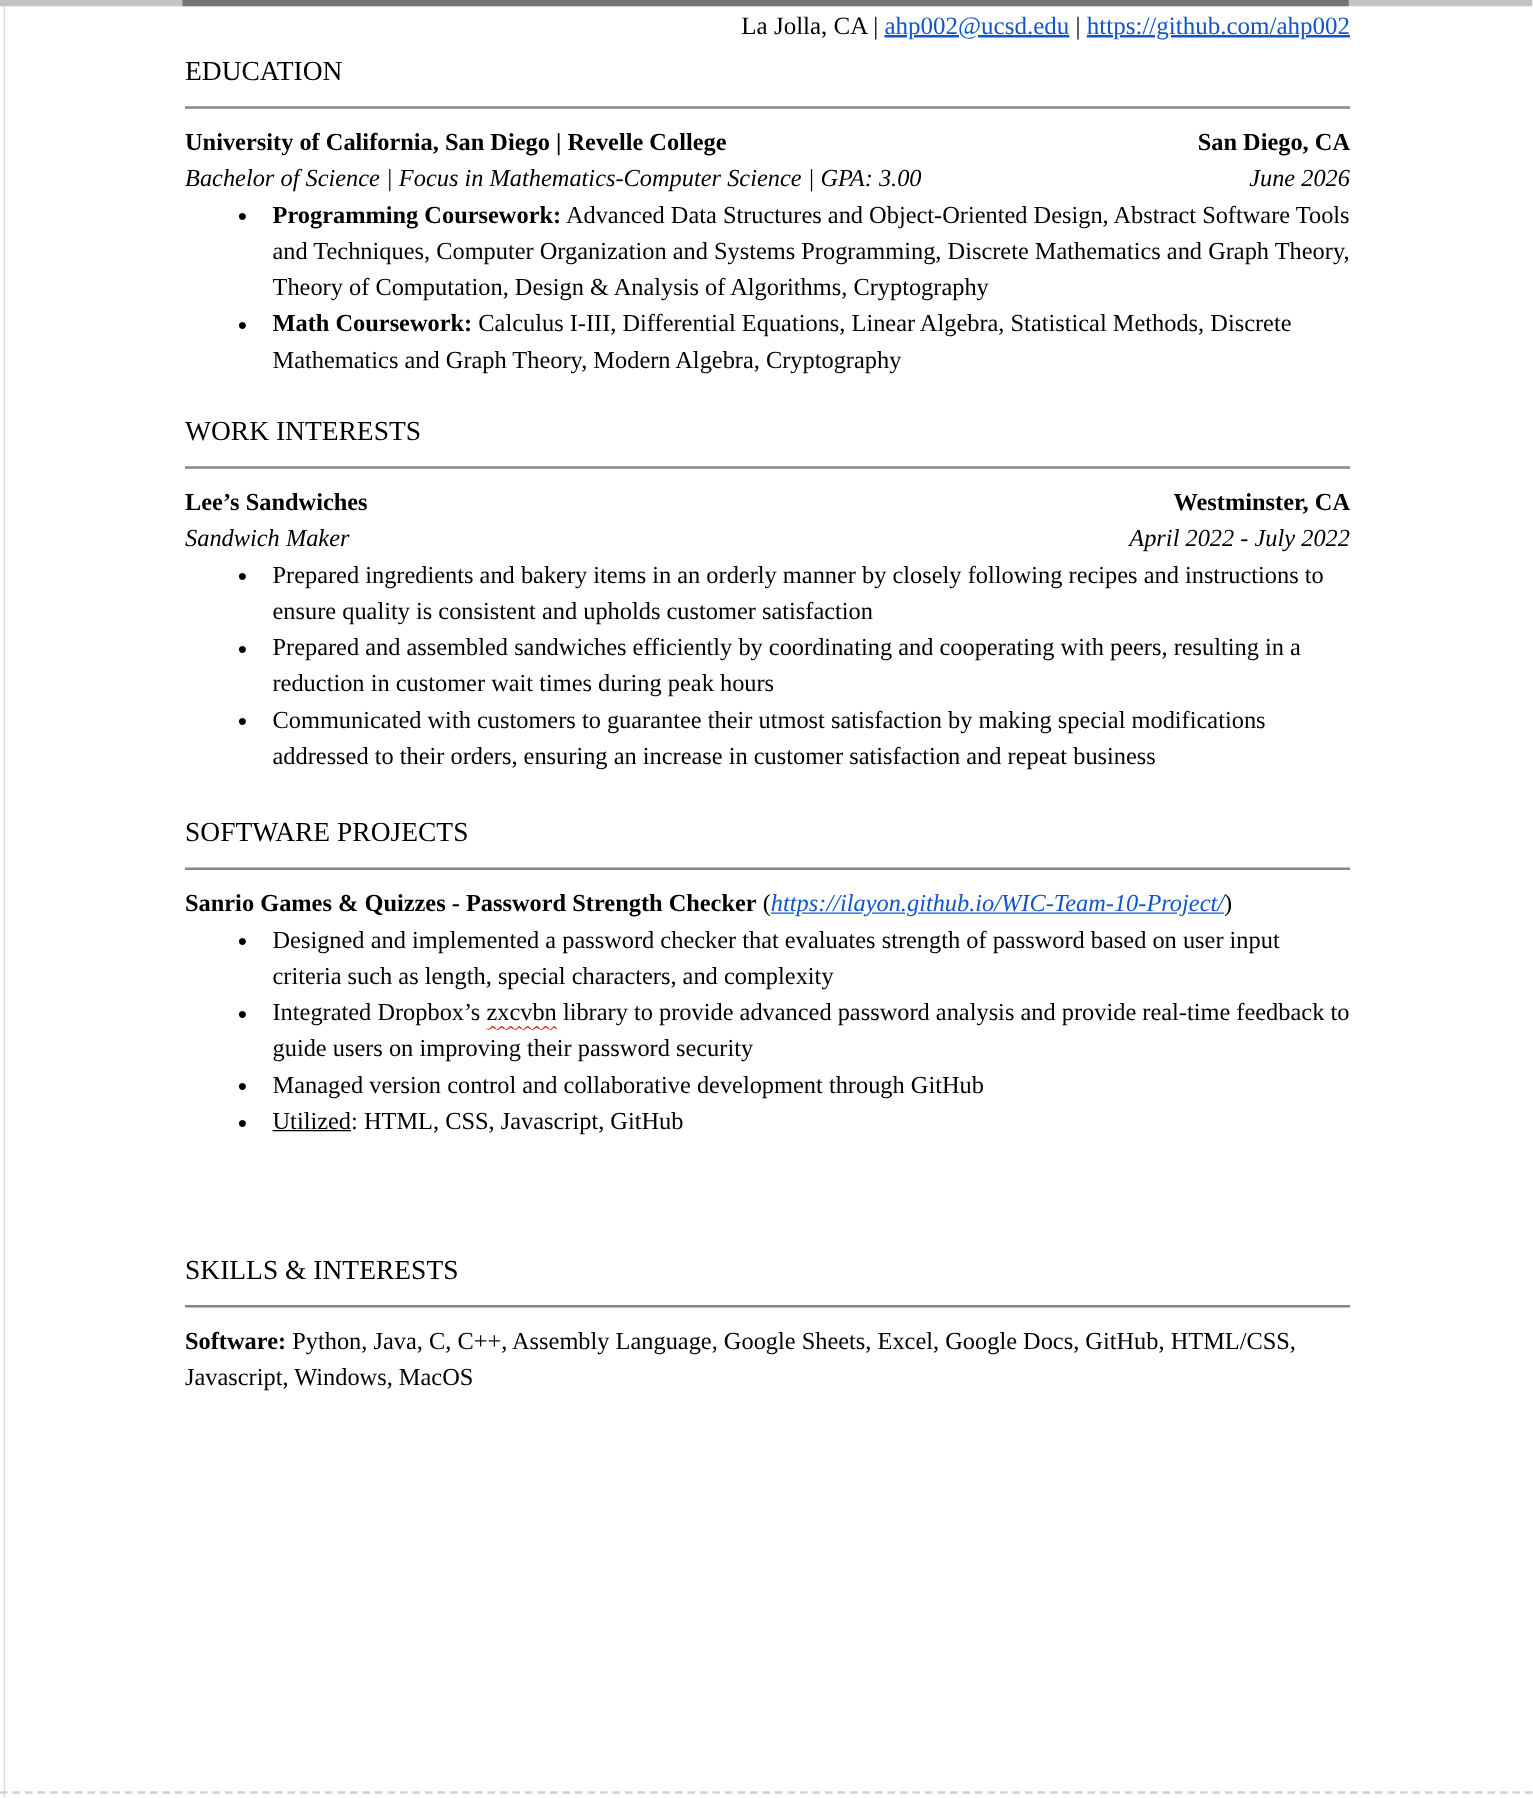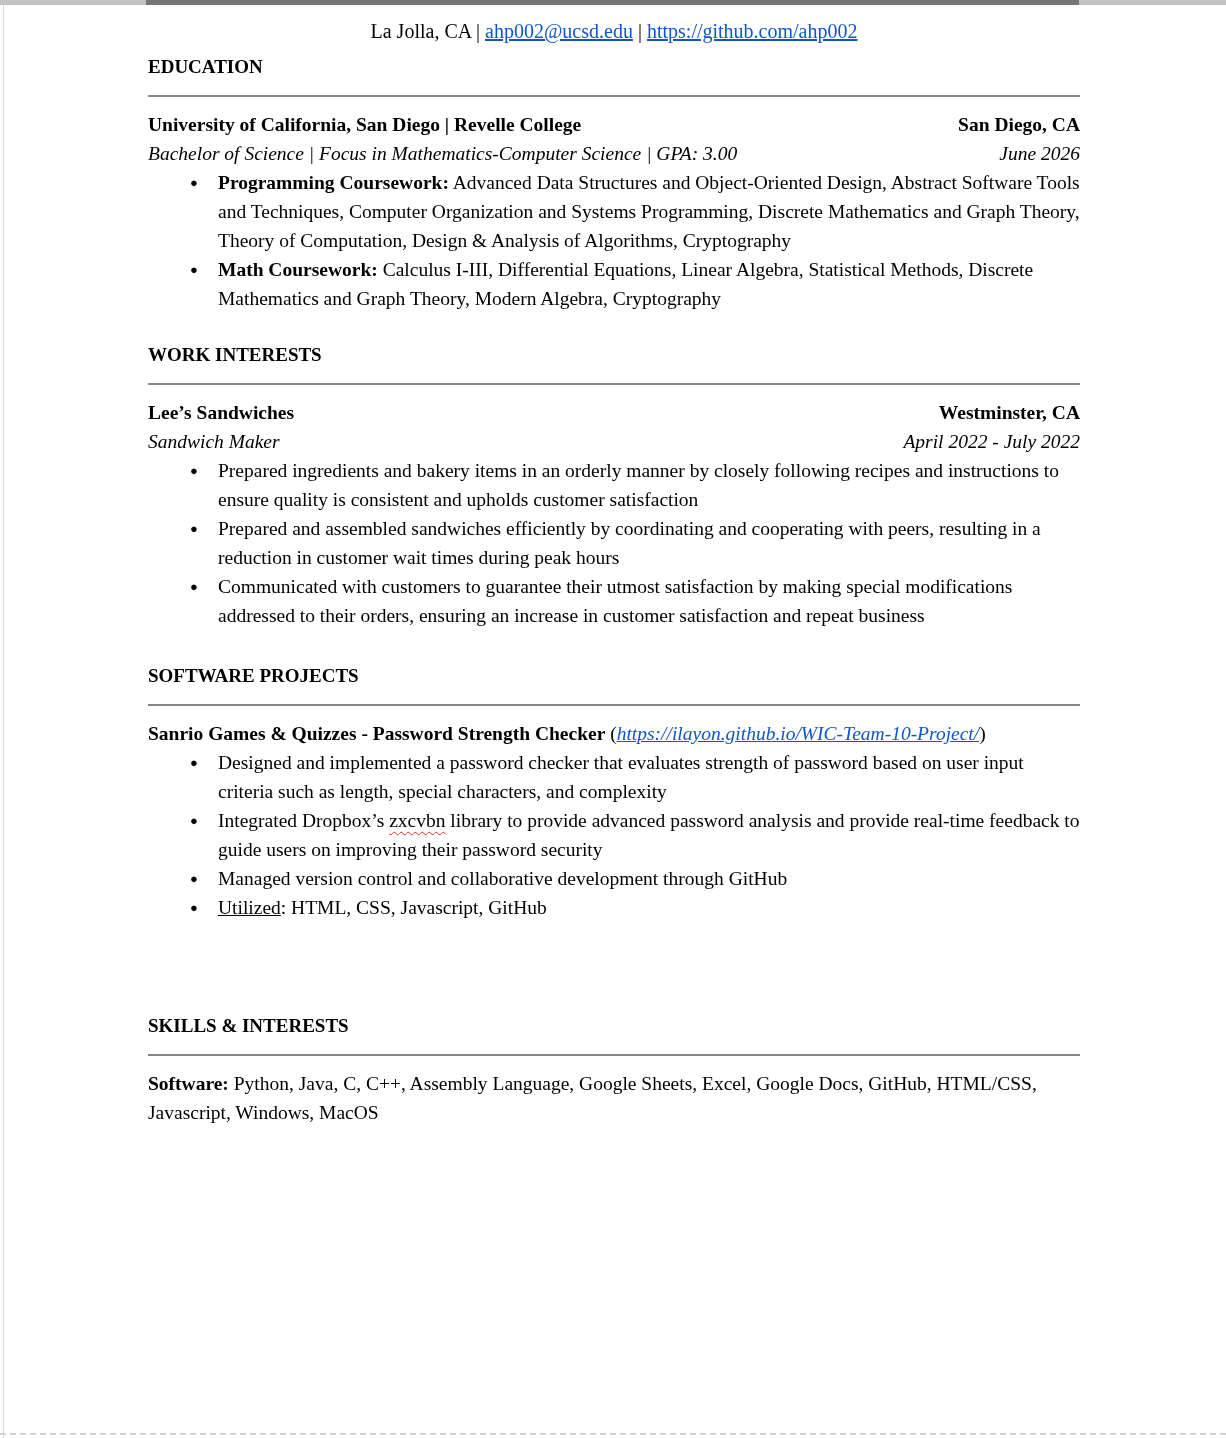--- a/index.html
+++ b/index.html
@@ -13,25 +13,25 @@
     overflow: hidden;
   }
   .ruler { position: absolute; top: 0; left: 0; width: 1226px; height: 5px; background: #c3c3c3; }
   .ruler-dark { position: absolute; top: 0; left: 146px; width: 933px; height: 5px; background: #757575; }
   .page-left-border { position: absolute; top: 5px; bottom: 0; left: 3px; width: 1px; background: #d8d8d8; }
   .page-break { position: absolute; left: 0; right: 0; bottom: 3px; border-top: 2px dashed #d2d2d2; }
 
   .content { position: absolute; left: 148px; top: 5px; width: 932px; }
 
   h1.name { font-size: 34px; line-height: 44px; font-weight: bold; text-align: center; margin: 60px 0 0 0; }
-  .contact { text-align: center; font-size: 20px; line-height: 28px; margin-top: 12px; }
+  .contact { text-align: right; font-size: 20px; line-height: 28px; margin-top: 2px; }
   .link { color: #1155cc; text-decoration: underline; cursor: pointer; }
   .link.it { }
 
-  h2.sec { font-size: 19px; line-height: 24px; font-weight: bold; margin: 0; }
+  h2.sec { font-size: 22px; line-height: 24px; font-weight: normal; margin: 0; }
   .hr { border-top: 2px solid #868686; margin-top: 16px; height: 0; }
 
   .sec-work { margin-top: 30px; }
   .sec-proj { margin-top: 34px; }
   .sec-skills { margin-top: 92px; }
 
   .row { display: flex; justify-content: space-between; font-size: 19.5px; line-height: 29px; margin-top: 13px; }
   .row.second { margin-top: 0; }
   .b { font-weight: bold; }
   .it { font-style: italic; gap: 41px; }

